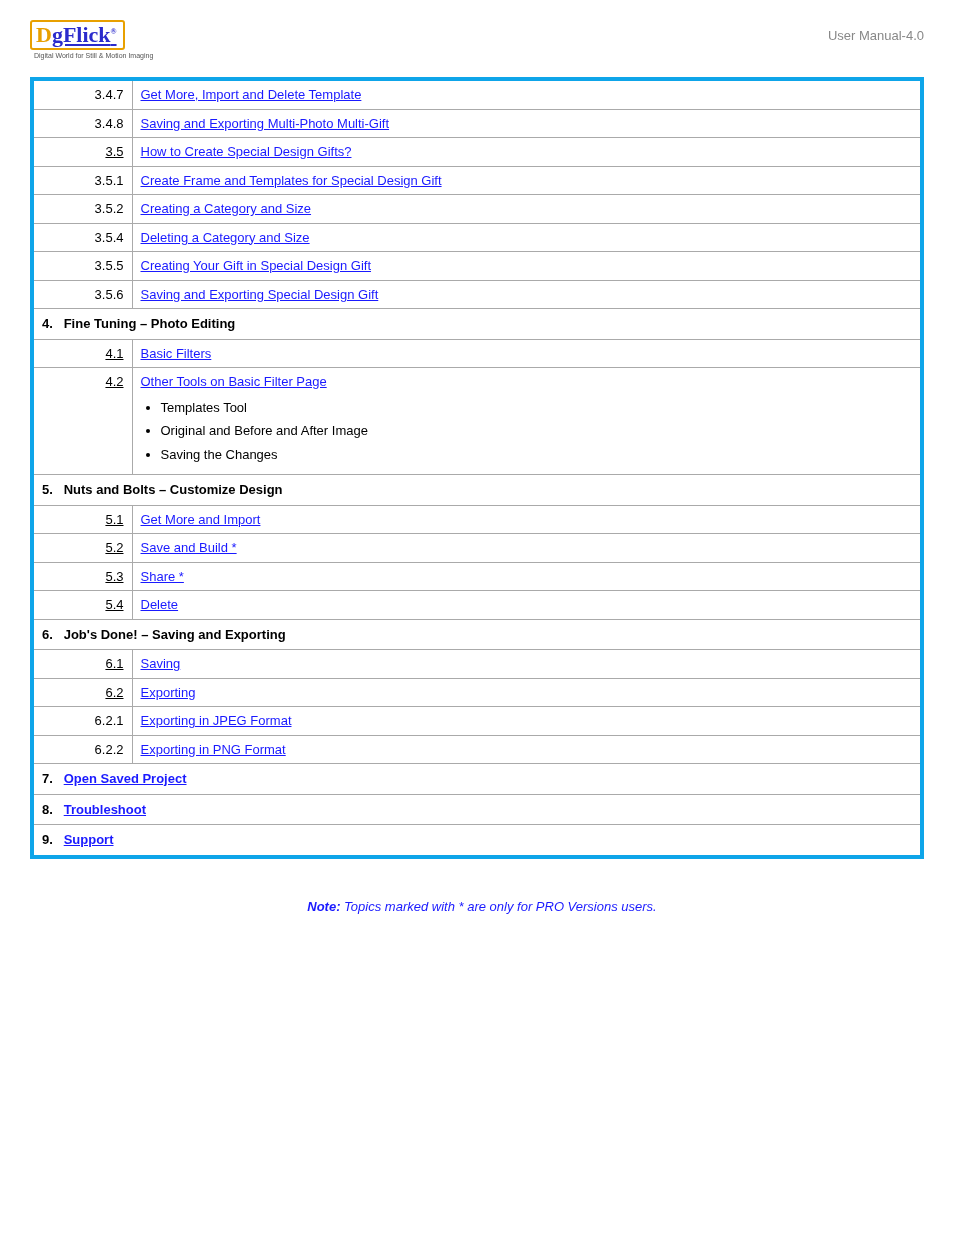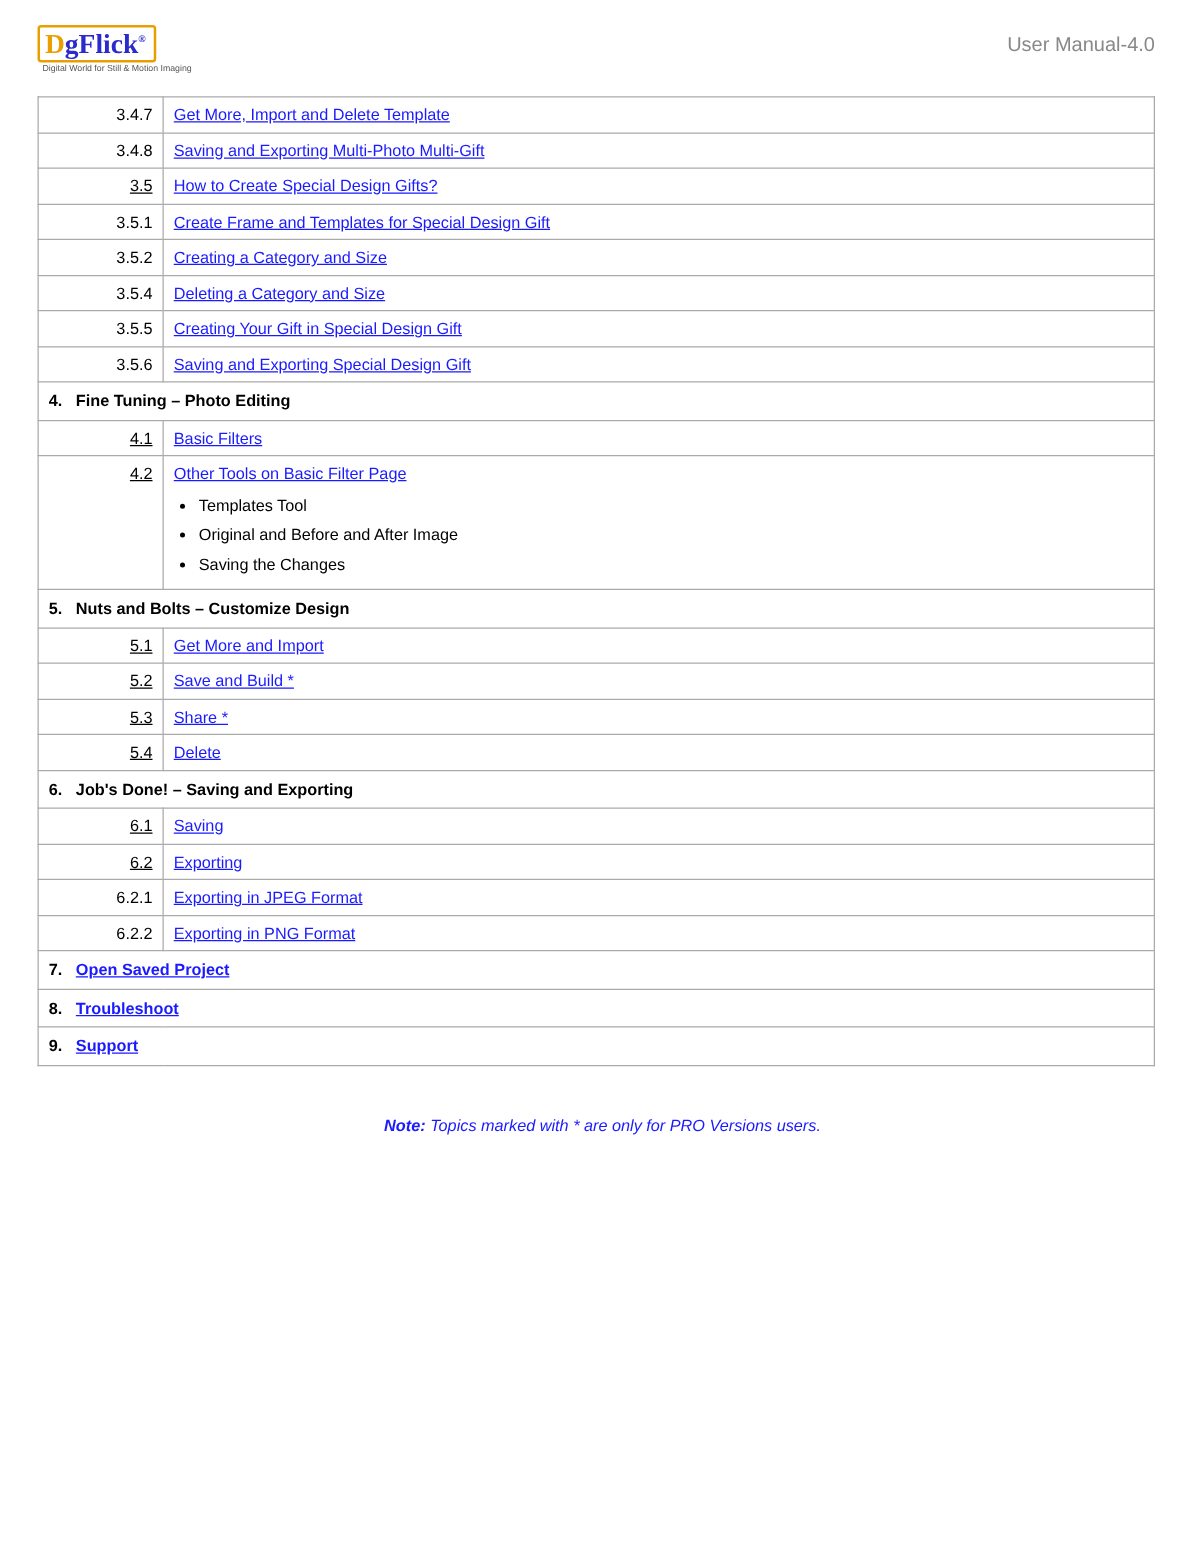--- a/index.html
+++ b/index.html
@@ -36,41 +36,42 @@
       color: #e8a000;
       font-family: Georgia, serif;
       line-height: 1;
     }
     .logo-text {
       font-size: 22px;
       font-weight: 900;
       color: #2b2bcc;
       font-family: Georgia, serif;
       line-height: 1;
+      text-decoration: underline;
     }
     .logo-trademark {
       font-size: 8px;
       vertical-align: super;
       color: #2b2bcc;
     }
     .logo-tagline {
       font-size: 7px;
       color: #555;
       margin-top: 2px;
       padding-left: 4px;
     }
     .manual-title {
-      font-size: 16px;
+      font-size: 13px;
       color: #888;
       margin-top: 8px;
     }
     .toc-table {
       border-collapse: collapse;
       width: 100%;
-      border: 1px solid #0ea5e9;
+      border: 4px solid #0ea5e9;
     }
     .toc-table td {
       border: 1px solid #aaa;
       padding: 4px 8px;
       vertical-align: middle;
       line-height: 1.5;
     }
     .toc-table tr td:first-child {
       white-space: nowrap;
     }

